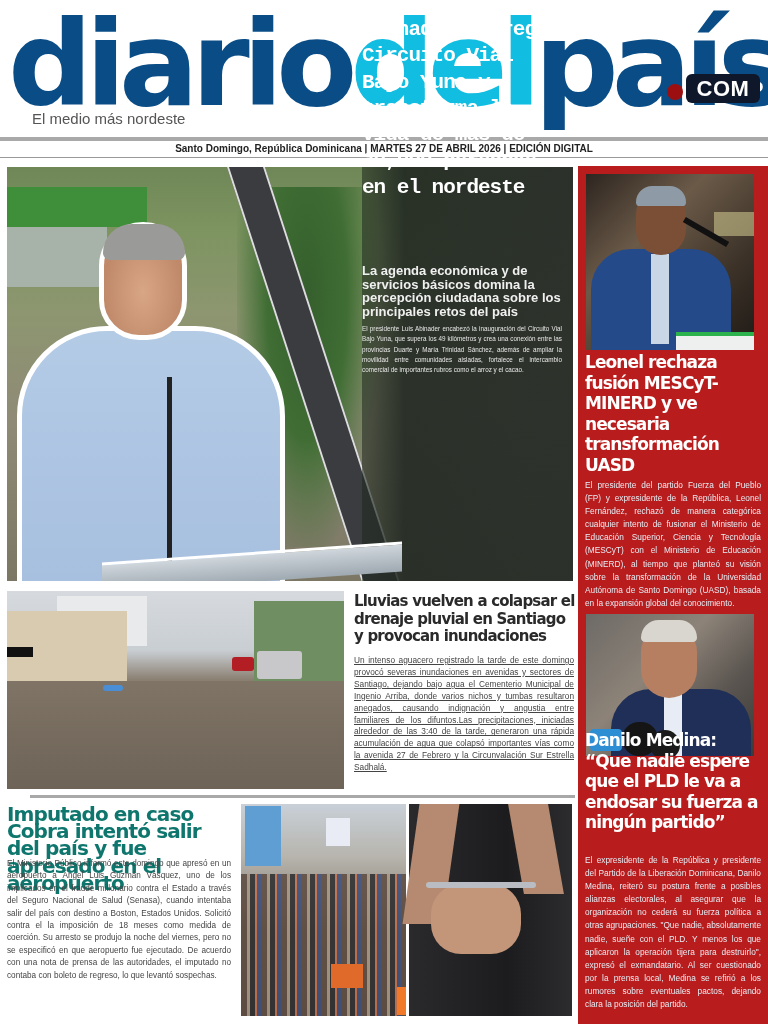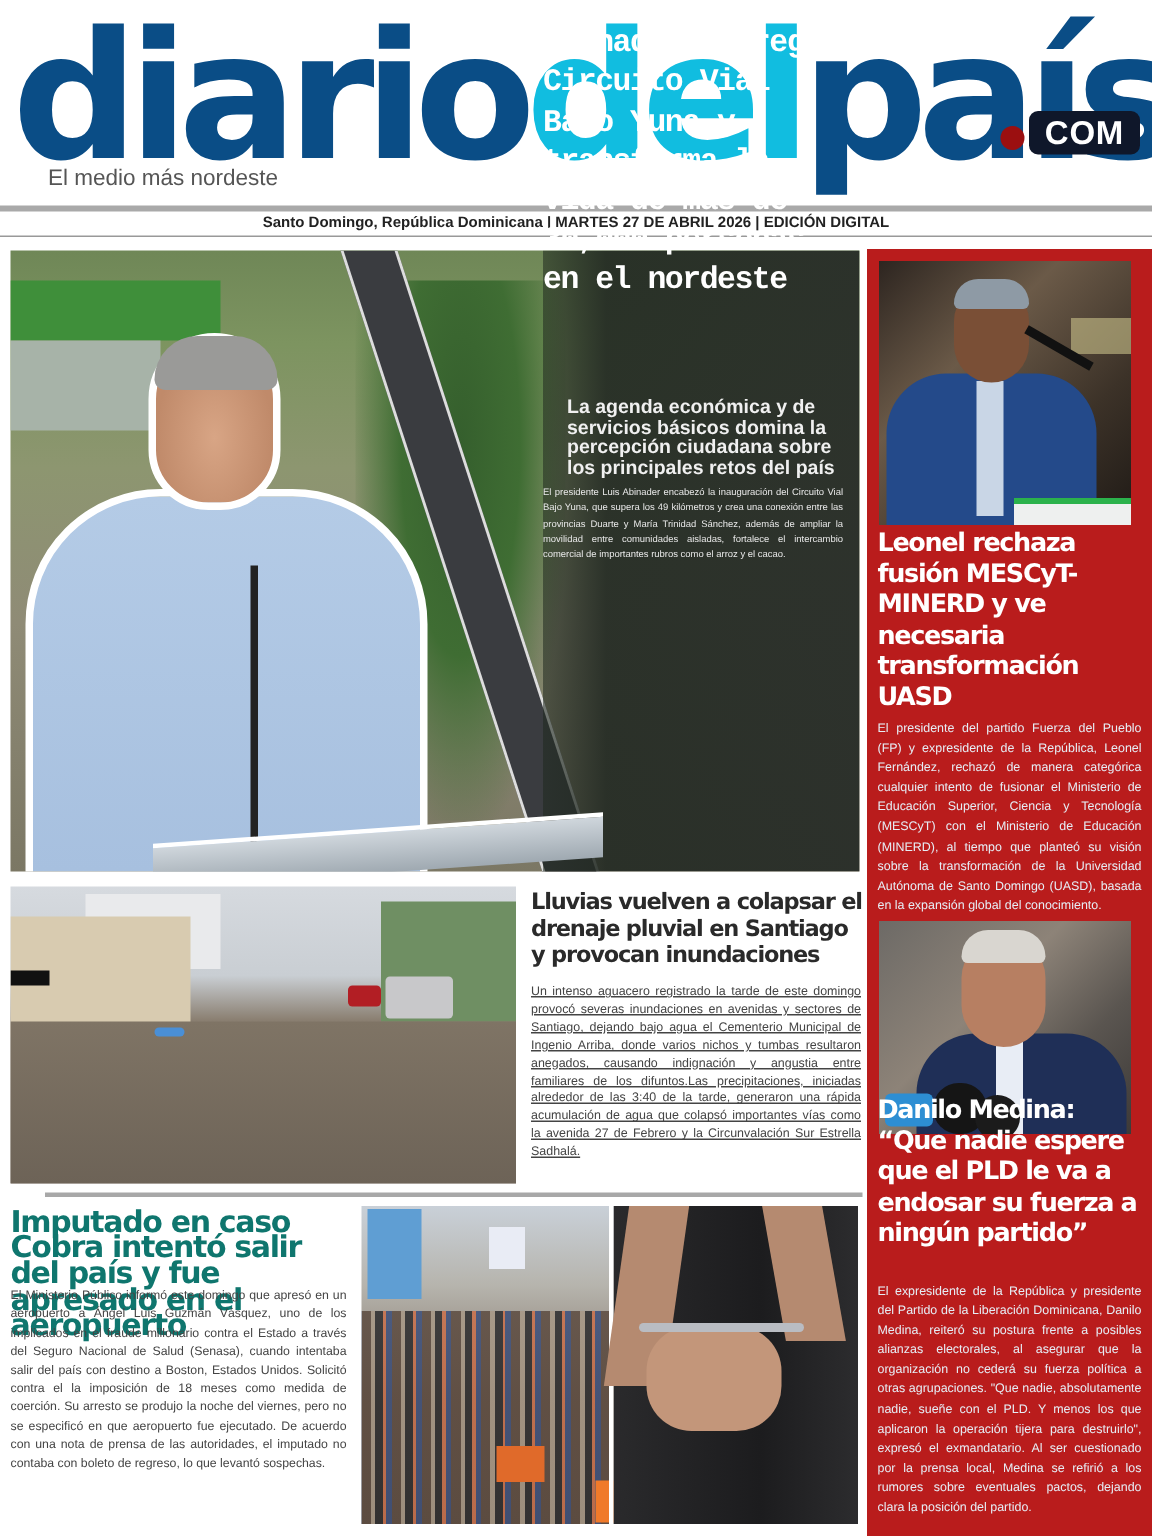--- a/index.html
+++ b/index.html
@@ -39,21 +39,21 @@
     background: radial-gradient(ellipse at 50% 60%, #d8a585 0%, #c08a6a 70%); border: 5px solid #fff; }
   .person-hair { position: absolute; left: 86px; top: 2px; width: 82px; height: 36px; border-radius: 40px 40px 10px 10px; background: #9a9a98; }
   .person-body { position: absolute; left: 0; top: 104px; width: 268px; height: 260px; border-radius: 90px 90px 0 0;
     background: linear-gradient(180deg, #b4cbe6 0%, #a7c0df 100%); border: 5px solid #fff; }
   .person-mic { position: absolute; left: 150px; top: 155px; width: 5px; height: 200px; background: #222; }
   .hero-podium { position: absolute; left: 95px; top: 385px; width: 300px; height: 30px; background: linear-gradient(180deg,#cfd6dc,#9fa9b1); border-top: 3px solid #fff; transform: skewY(-4deg); }
 
   .hero-title { position: absolute; left: 362px; top: 17px; width: 200px; font-family: Liberation Mono, monospace; font-weight: bold;
     font-size: 21px; line-height: 26.3px; color: #fff; letter-spacing: -1px; }
   .hero-subtitle { position: absolute; left: 362px; top: 264px; width: 200px; font-family: "Liberation Sans", sans-serif; font-weight: bold;
-    font-size: 13px; line-height: 13.5px; color: #f0f0f0; padding-left: 16px; }
+    font-size: 13px; line-height: 13.5px; color: #f0f0f0; }
   .hero-body { position: absolute; left: 362px; top: 324px; width: 200px; font-family: "Liberation Sans", sans-serif;
     font-size: 6.3px; line-height: 10.3px; color: #e8e8e8; text-align: justify; }
 
   
   .sidebar { position: absolute; left: 578px; top: 166px; width: 190px; height: 858px; background: #b91c1c; }
   .side-photo { position: absolute; left: 8px; top: 8px; width: 168px; height: 176px; overflow: hidden;
     background: linear-gradient(135deg, #2d2520 0%, #6b5a48 35%, #3c3228 70%, #1f1a16 100%); }
   .side-photo .screen-text { position: absolute; right: 0; top: 38px; width: 40px; height: 24px; background: #c9c28a; opacity: 0.6; }
   .side-photo .face { position: absolute; left: 50px; top: 15px; width: 50px; height: 66px; border-radius: 25px; background: #7a4f36; }
   .side-photo .hair { position: absolute; left: 50px; top: 12px; width: 50px; height: 20px; border-radius: 25px 25px 6px 6px; background: #8e9aa5; }

